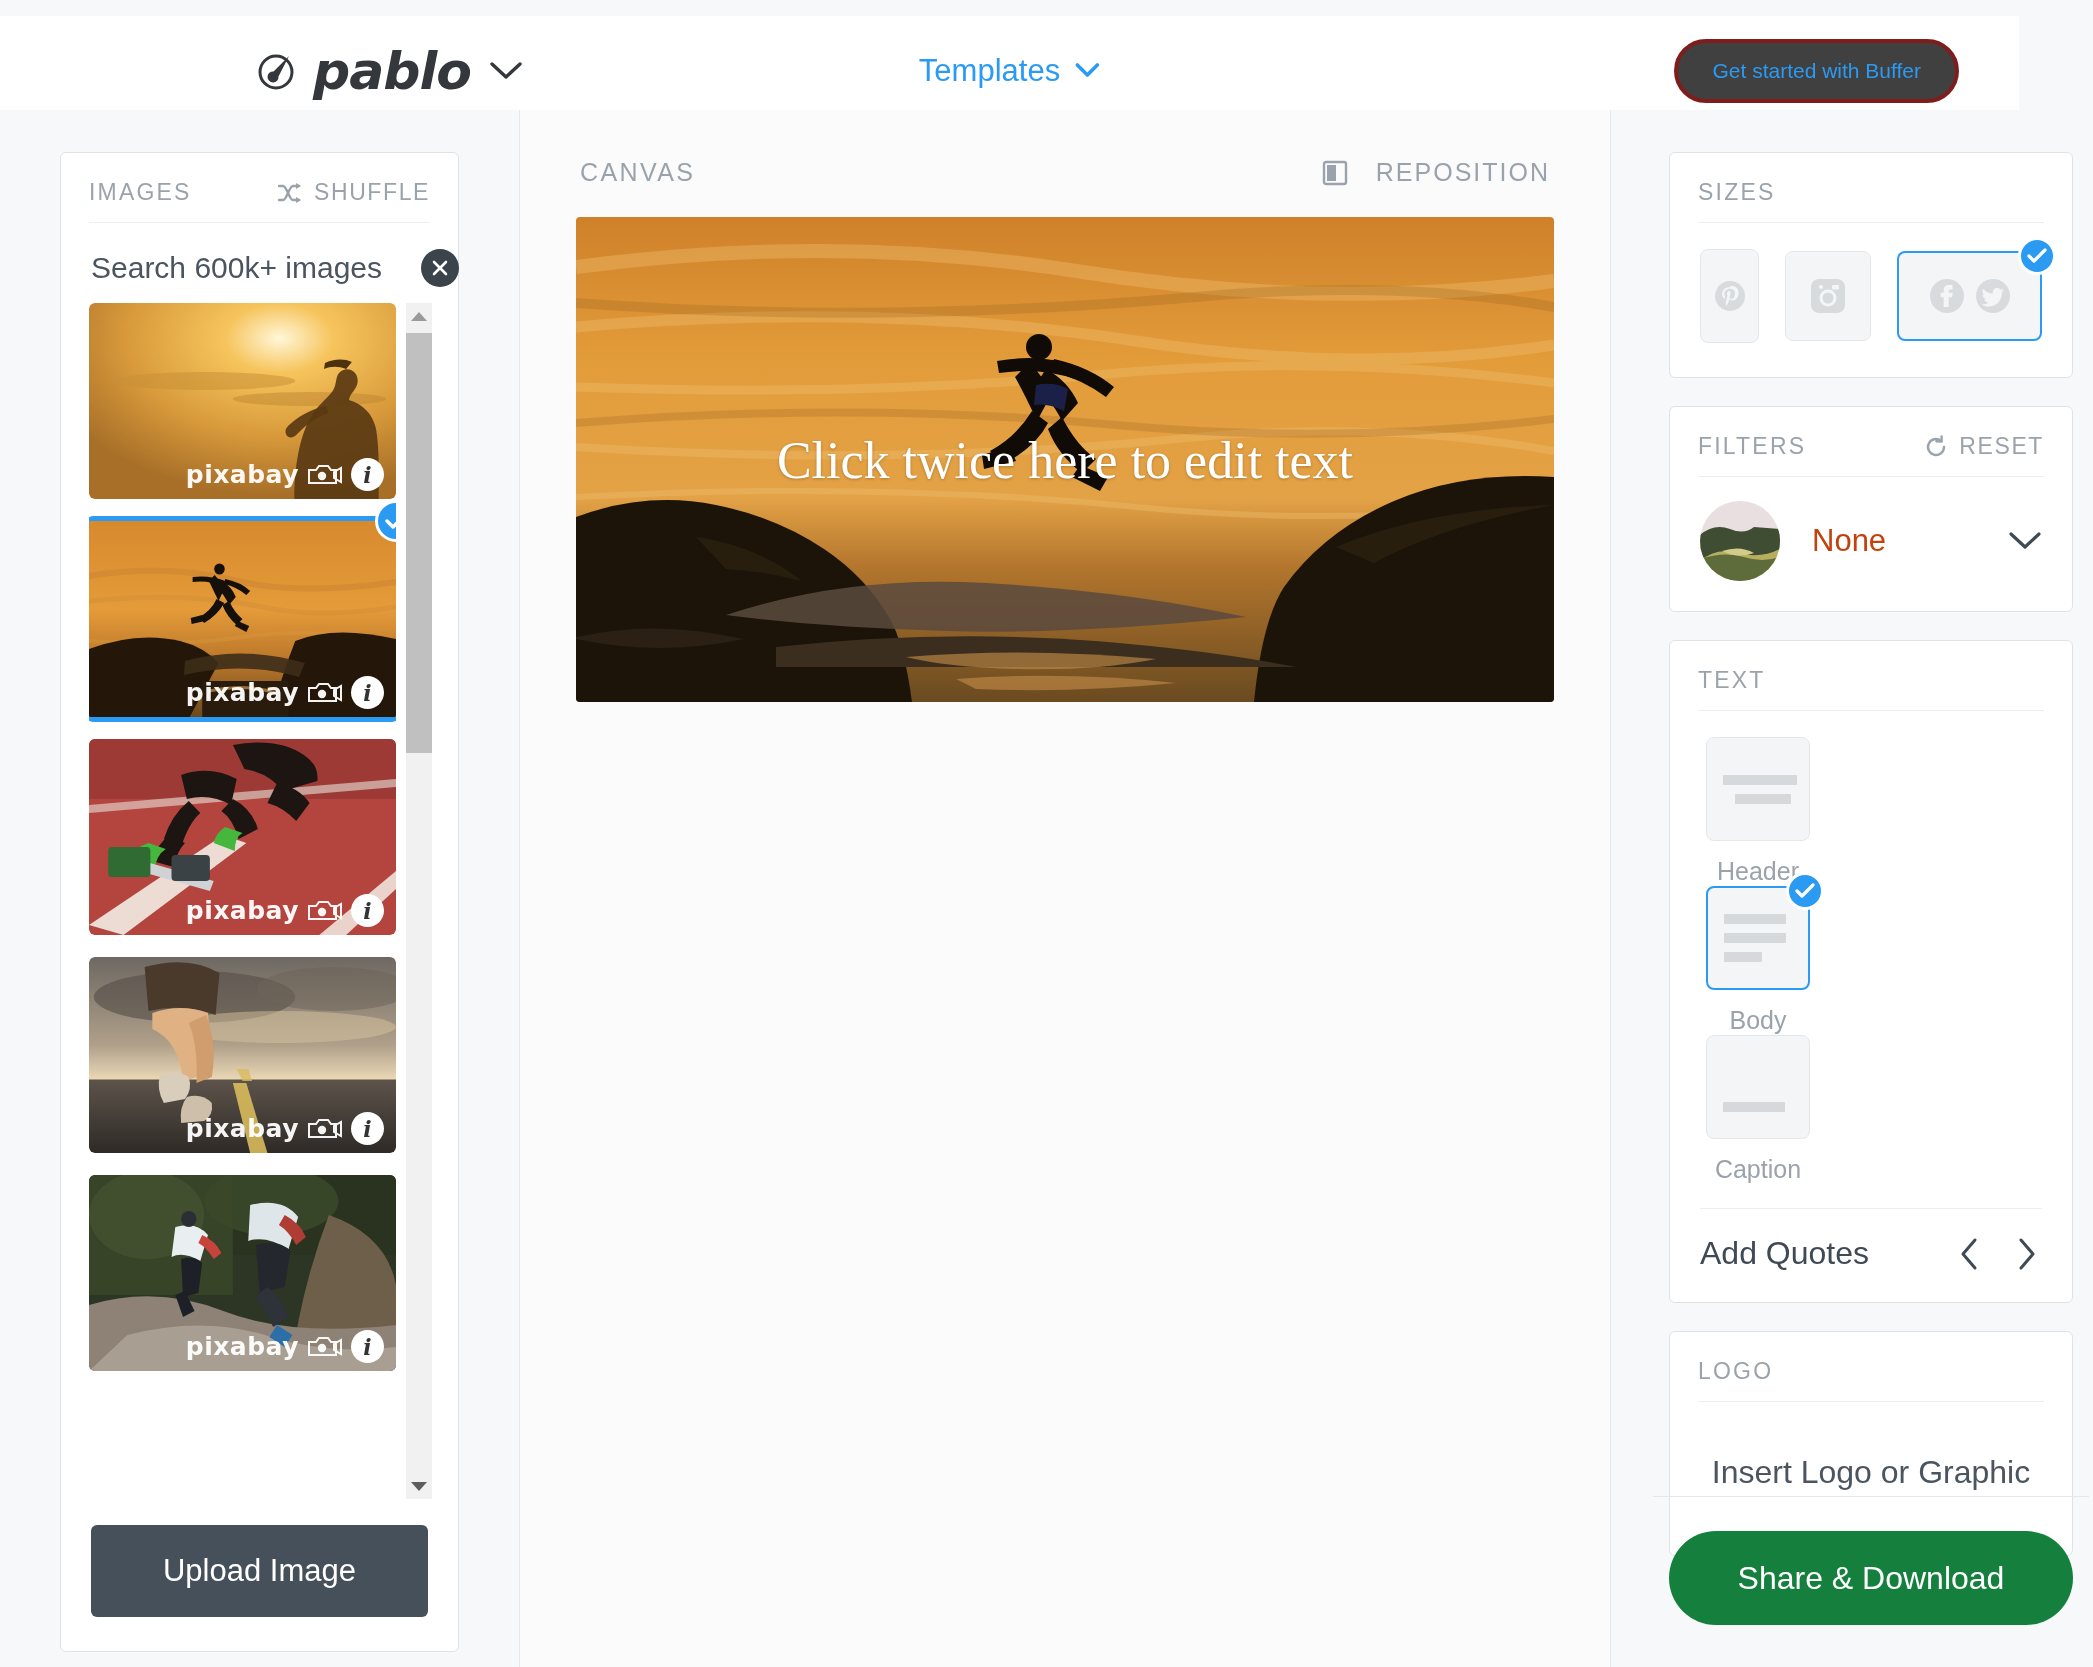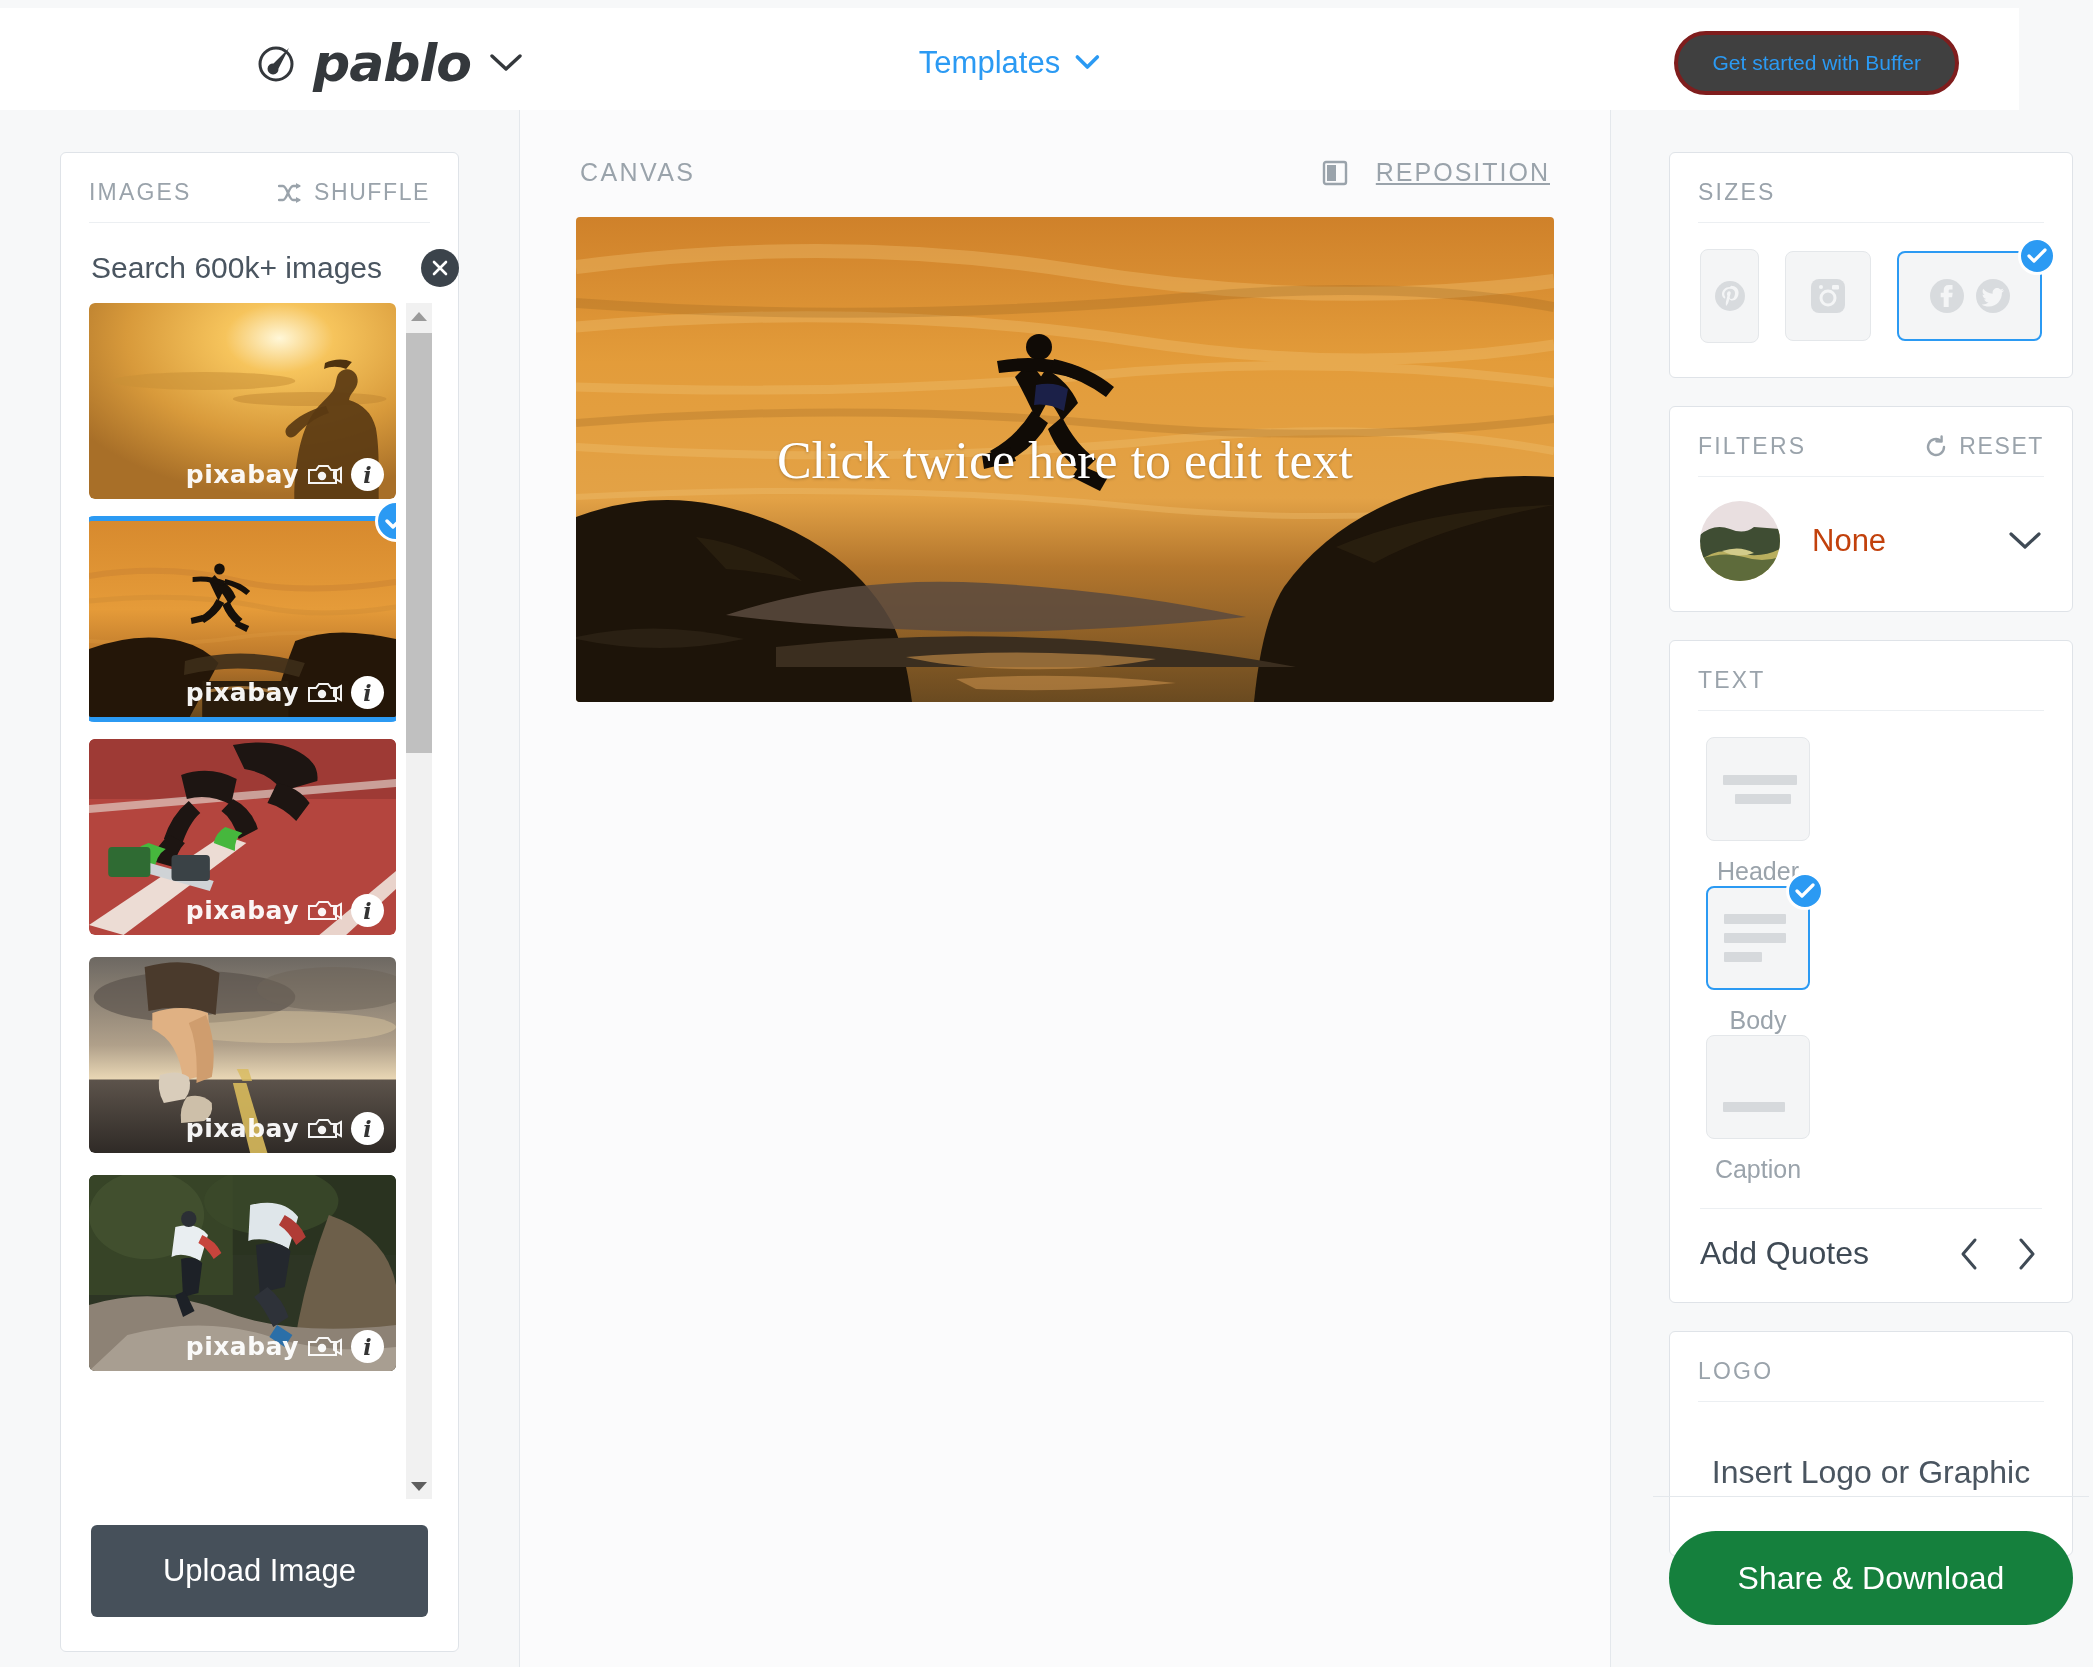--- a/index.html
+++ b/index.html
@@ -5,21 +5,21 @@
   * { box-sizing: border-box; margin: 0; padding: 0; }
   html, body {
     width: 2093px; height: 1667px;
     background: #f7f8f9;
     font-family: "Liberation Sans", sans-serif;
     overflow: hidden;
   }
 
   
   .topbar {
-    position: absolute; top: 8px; left: 0;
+    position: absolute; top: 16px; left: 0;
     width: 2019px; height: 110px;
     background: #ffffff;
     border-bottom: 1px solid #e4e8ec;
     display: flex; align-items: center;
   }
   .brand {
     position: absolute; left: 255px; top: 50%;
     transform: translateY(-50%);
     display: flex; align-items: center; gap: 14px;
     cursor: pointer;
@@ -193,21 +193,21 @@
   
   .canvas-head {
     display: flex; align-items: center; justify-content: space-between;
     padding: 0 4px 30px 4px;
   }
   .canvas-title {
     font-size: 25px; letter-spacing: 2.4px; color: #9aa3ab;
   }
   .canvas-action {
     display: flex; align-items: center; gap: 28px;
-    font-size: 25px; letter-spacing: 2px; color: #9aa3ab; cursor: pointer; text-decoration: underline;
+    font-size: 25px; letter-spacing: 2px; color: #9aa3ab; cursor: pointer;
   }
   .canvas-stage {
     position: relative;
     width: 978px; height: 485px;
     border-radius: 4px; overflow: hidden;
   }
   .canvas-text {
     position: absolute; left: 0; right: 0;
     top: 50%; transform: translateY(-50%);
     text-align: center;

